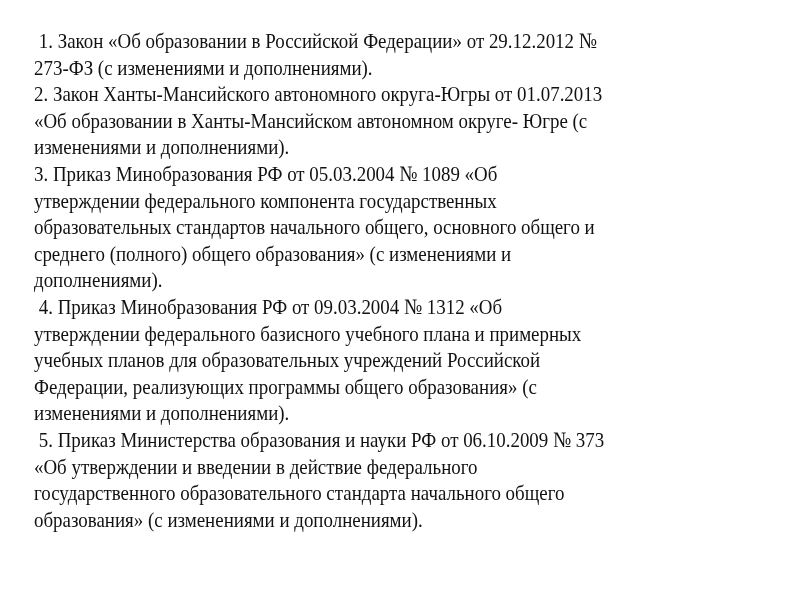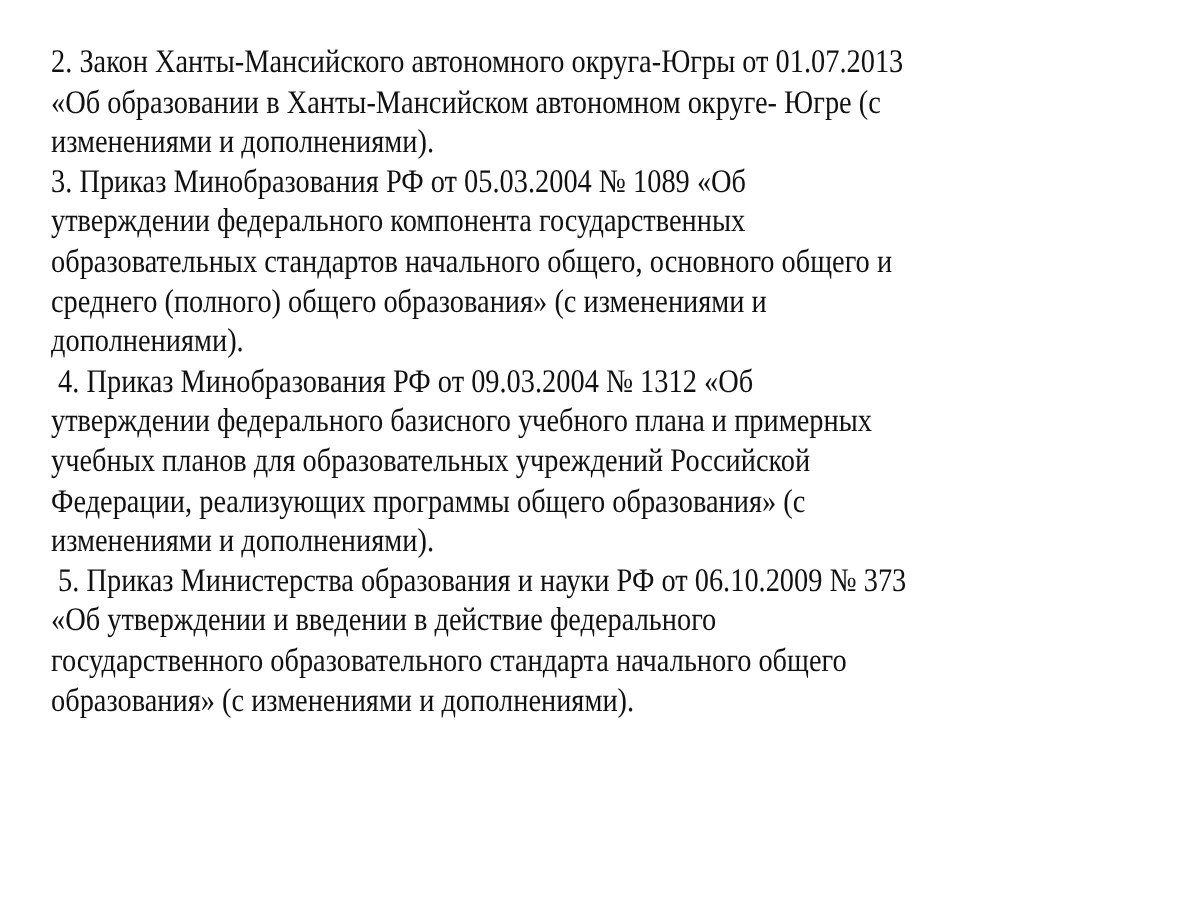--- a/index.html
+++ b/index.html
@@ -36,20 +36,24 @@
       transform-origin: left center;
       height: 26.6px;
     }
   </style>
 </head>
 <body>
 
 <div class="slide">
   <div class="text-block">
 
+    <div>
+      <span class="line"> 1. Закон «Об образовании в Российской Федерации» от 29.12.2012 №</span>
+      <span class="line">273-ФЗ (с изменениями и дополнениями).</span>
+    </div>
 
     <div>
       <span class="line">2. Закон Ханты-Мансийского автономного округа-Югры от 01.07.2013</span>
       <span class="line">«Об образовании в Ханты-Мансийском автономном округе- Югре (с</span>
       <span class="line">изменениями и дополнениями).</span>
     </div>
 
     <div>
       <span class="line">3. Приказ Минобразования РФ от 05.03.2004 № 1089 «Об</span>
       <span class="line">утверждении федерального компонента государственных</span>

